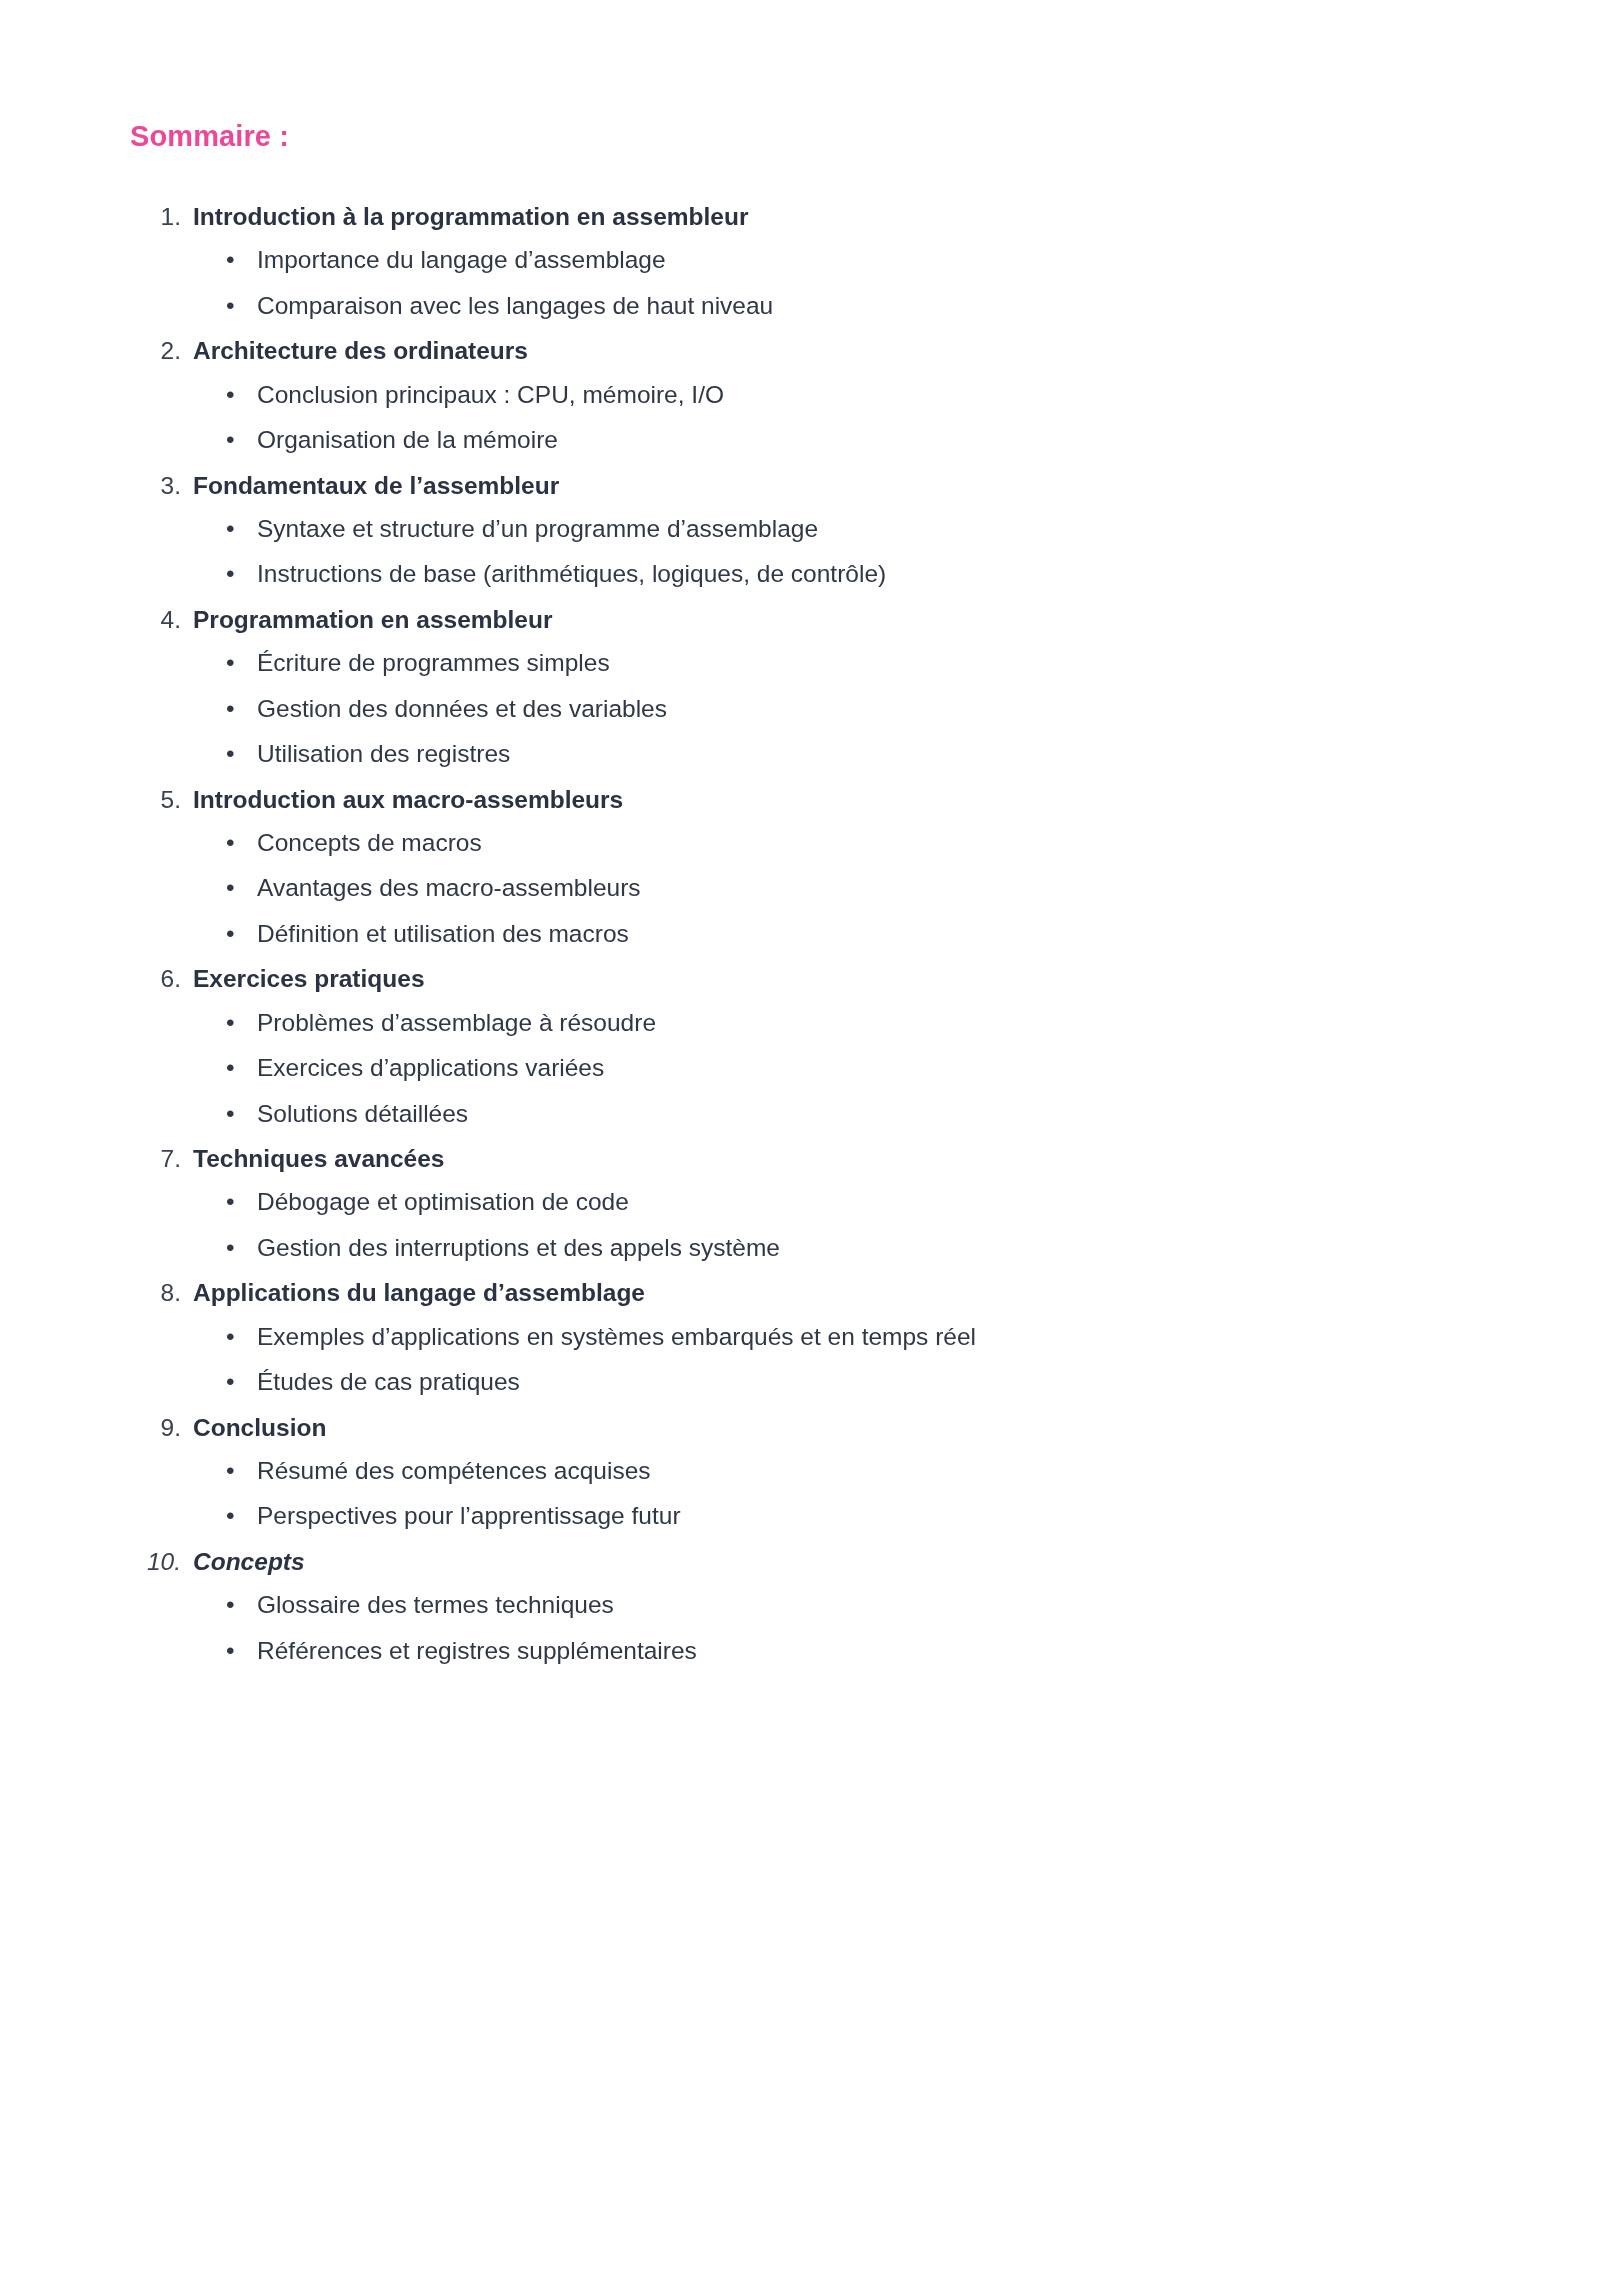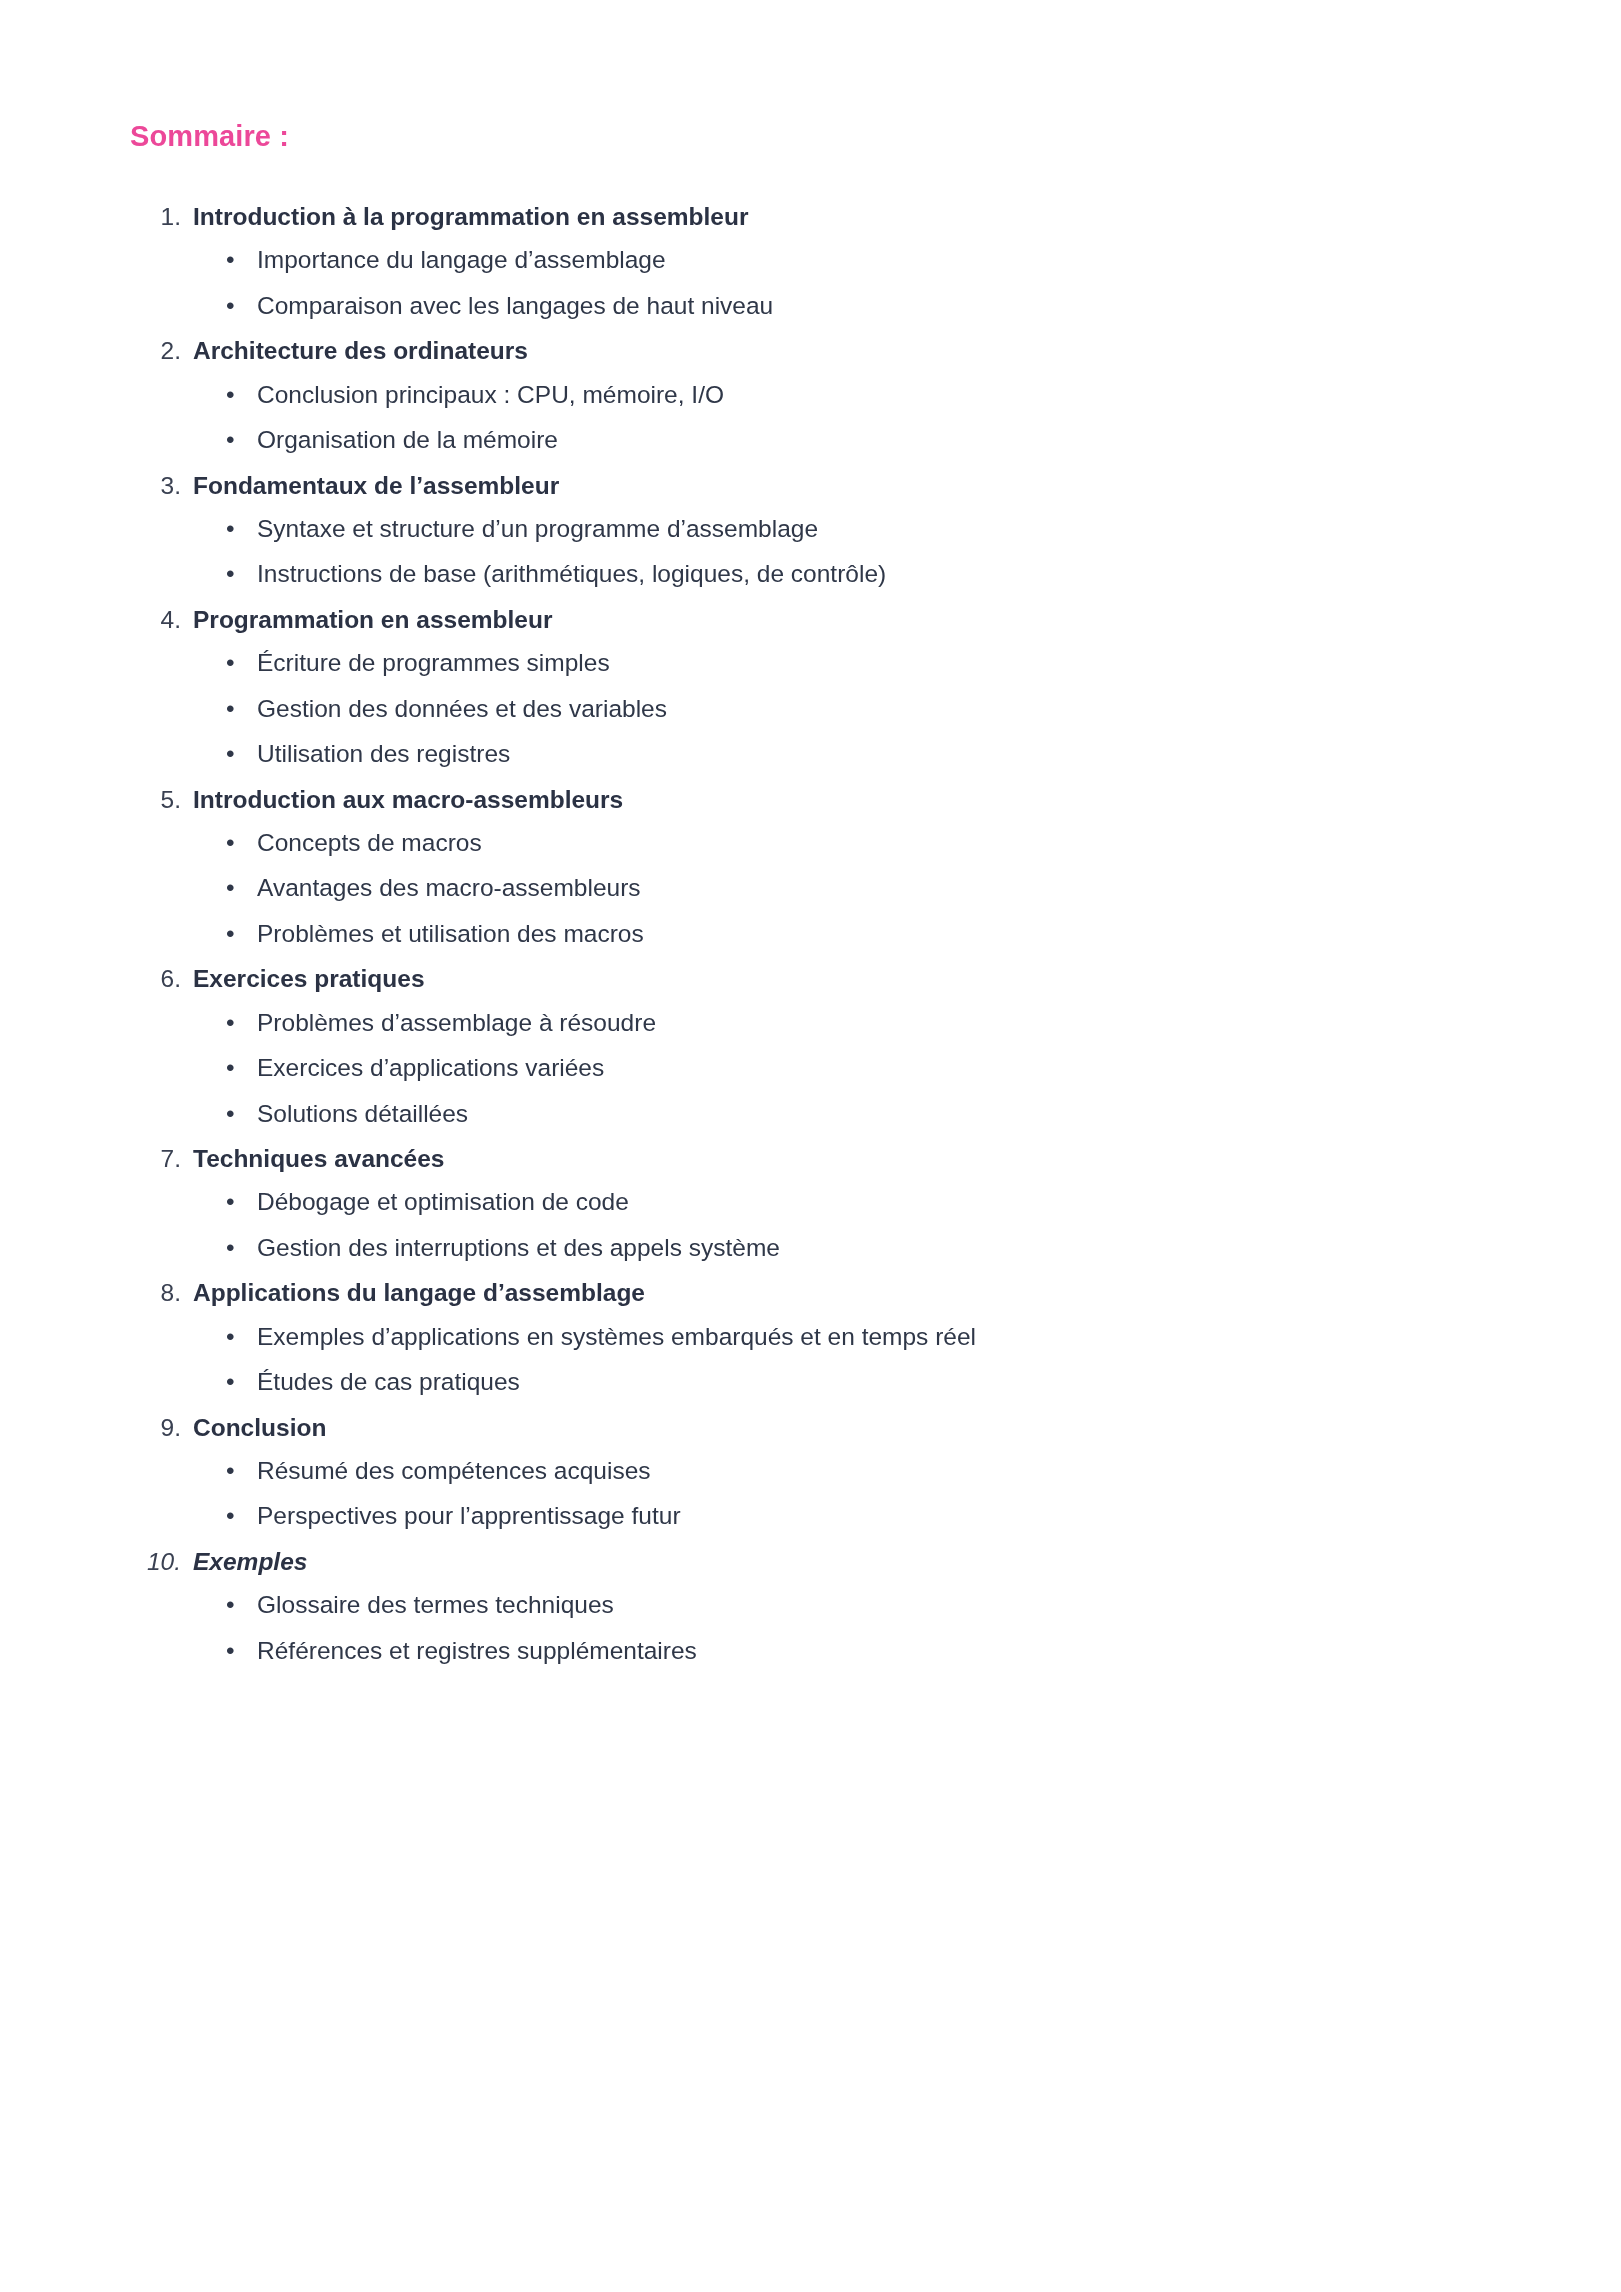--- a/index.html
+++ b/index.html
@@ -144,21 +144,21 @@
             <li class="sub-item" style="color: rgb(47, 55, 72);"><span class="sub-bullet">•</span><span>Écriture de programmes simples</span></li>
             <li class="sub-item" style="color: rgb(47, 55, 72);"><span class="sub-bullet">•</span><span>Gestion des données et des variables</span></li>
             <li class="sub-item" style="color: rgb(47, 55, 72);"><span class="sub-bullet">•</span><span>Utilisation des registres</span></li>
           </ul>
         </li>
         <li class="toc-item">
           <div class="toc-heading" style="color: rgb(43, 50, 68);"><span class="toc-num">5.</span><span>Introduction aux macro-assembleurs</span></div>
           <ul class="sublist">
             <li class="sub-item" style="color: rgb(47, 55, 72);"><span class="sub-bullet">•</span><span>Concepts de macros</span></li>
             <li class="sub-item" style="color: rgb(47, 55, 72);"><span class="sub-bullet">•</span><span>Avantages des macro-assembleurs</span></li>
-            <li class="sub-item" style="color: rgb(47, 55, 72);"><span class="sub-bullet">•</span><span>Problèmes et utilisation des macros</span></li>
+            <li class="sub-item" style="color: rgb(47, 55, 72);"><span class="sub-bullet">•</span><span>Définition et utilisation des macros</span></li>
           </ul>
         </li>
         <li class="toc-item">
           <div class="toc-heading" style="color: rgb(43, 50, 68);"><span class="toc-num">6.</span><span>Exercices pratiques</span></div>
           <ul class="sublist">
             <li class="sub-item" style="color: rgb(47, 55, 72);"><span class="sub-bullet">•</span><span>Problèmes d’assemblage à résoudre</span></li>
             <li class="sub-item" style="color: rgb(47, 55, 72);"><span class="sub-bullet">•</span><span>Exercices d’applications variées</span></li>
             <li class="sub-item" style="color: rgb(47, 55, 72);"><span class="sub-bullet">•</span><span>Solutions détaillées</span></li>
           </ul>
         </li>
@@ -177,21 +177,21 @@
           </ul>
         </li>
         <li class="toc-item">
           <div class="toc-heading" style="color: rgb(43, 50, 68);"><span class="toc-num">9.</span><span>Conclusion</span></div>
           <ul class="sublist">
             <li class="sub-item" style="color: rgb(47, 55, 72);"><span class="sub-bullet">•</span><span>Résumé des compétences acquises</span></li>
             <li class="sub-item" style="color: rgb(47, 55, 72);"><span class="sub-bullet">•</span><span>Perspectives pour l’apprentissage futur</span></li>
           </ul>
         </li>
         <li class="toc-item">
-          <div class="toc-heading" style="color: rgb(43, 50, 68); font-style: italic;"><span class="toc-num">10.</span><span>Exemples</span></div>
+          <div class="toc-heading" style="color: rgb(43, 50, 68); font-style: italic;"><span class="toc-num">10.</span><span>Concepts</span></div>
           <ul class="sublist">
             <li class="sub-item" style="color: rgb(47, 55, 72);"><span class="sub-bullet">•</span><span>Glossaire des termes techniques</span></li>
             <li class="sub-item" style="color: rgb(47, 55, 72);"><span class="sub-bullet">•</span><span>Références et registres supplémentaires</span></li>
           </ul>
         </li>
       </ol>
 
   </div>
 </div>
 

